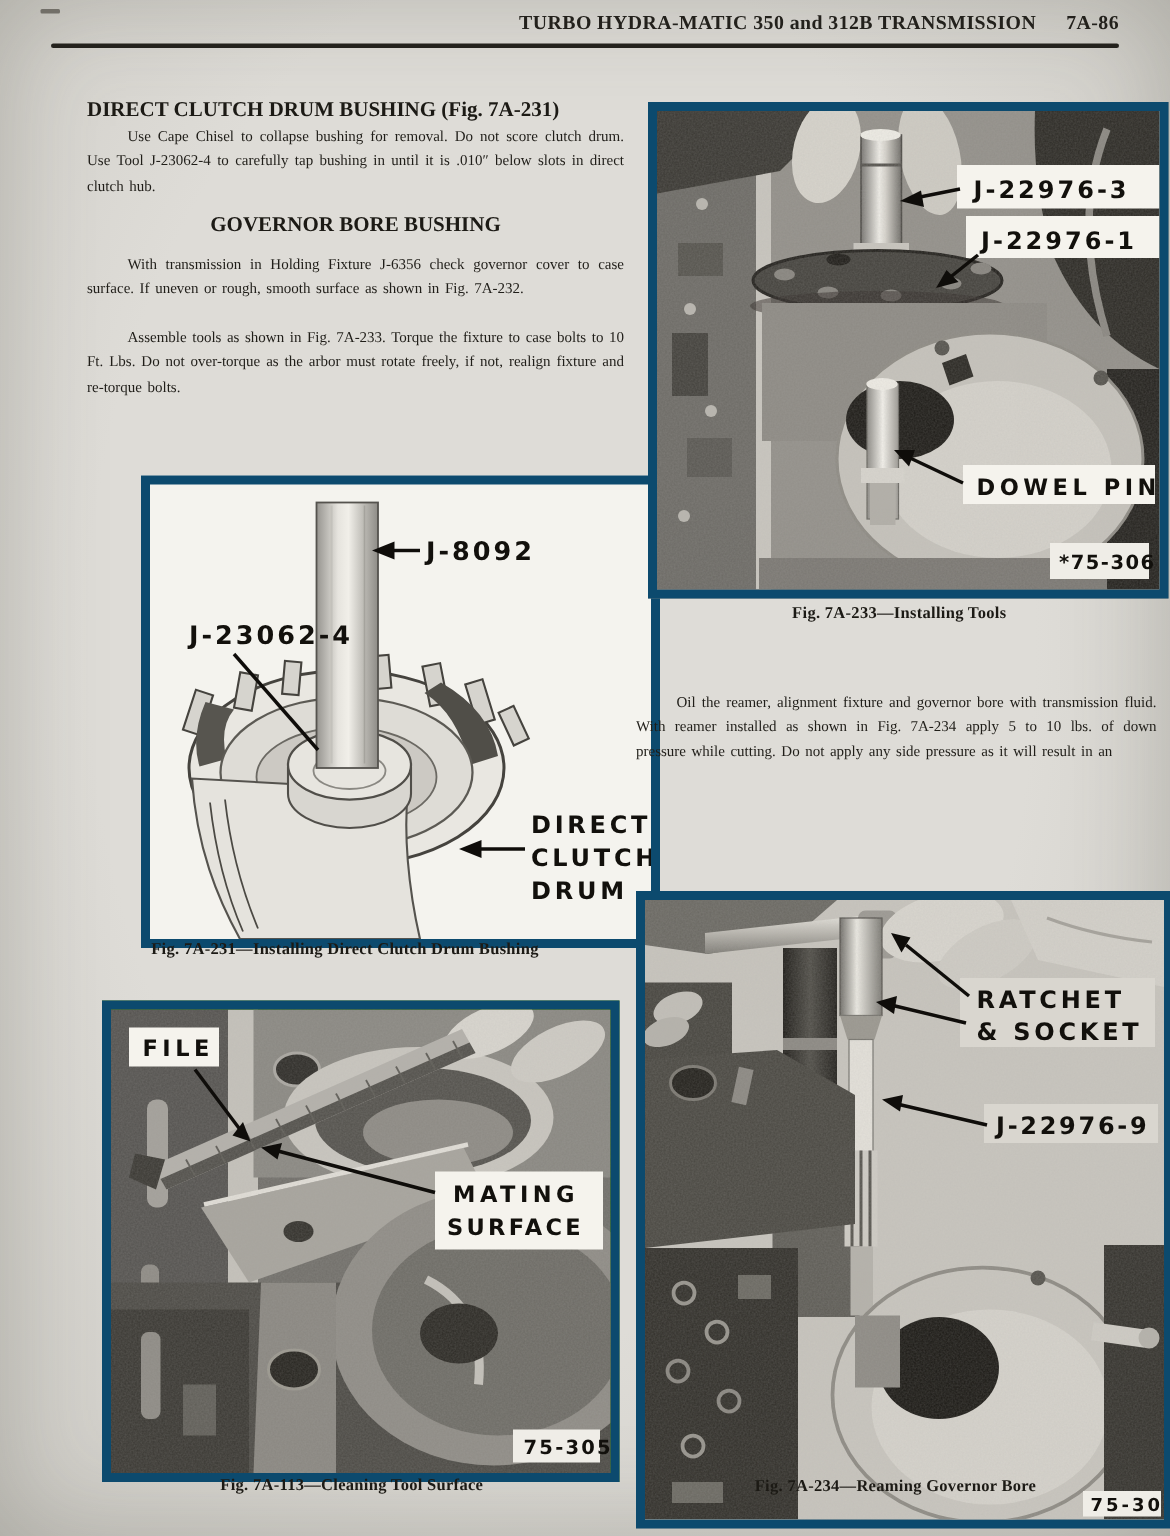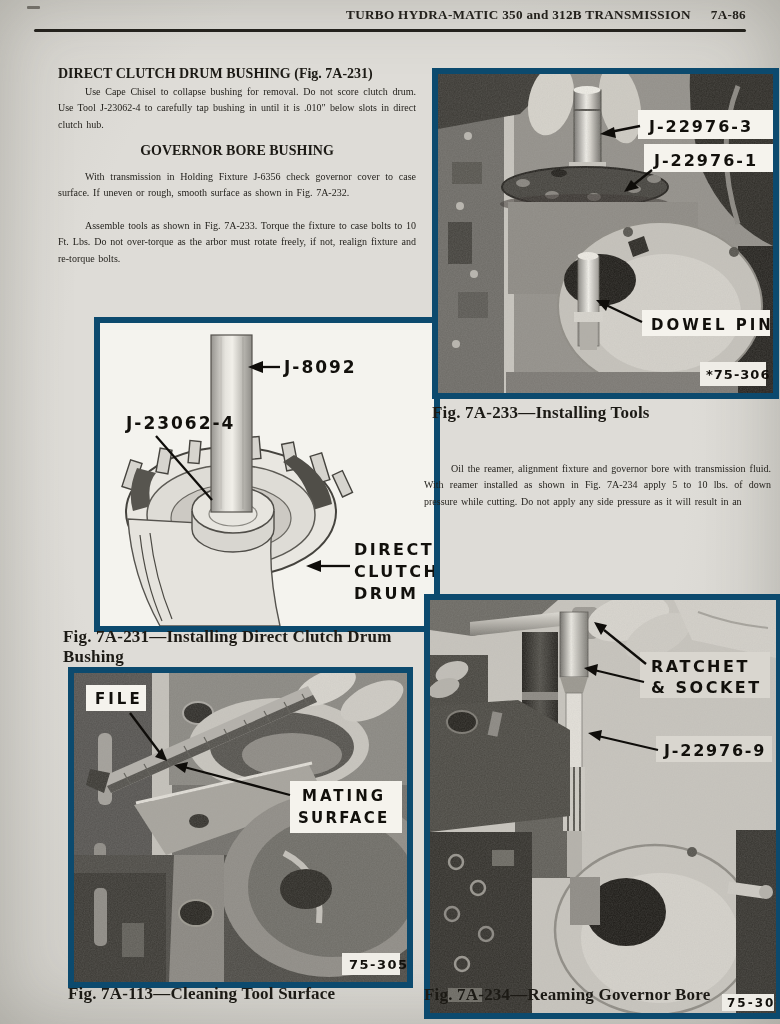--- a/index.html
+++ b/index.html
@@ -15,22 +15,22 @@
          background:#24221d;border-radius:2px;}
   .scanmark{position:absolute;left:27px;top:6px;width:13px;height:3px;
             background:#57544d;opacity:.75;border-radius:1px;}
   .col-text{position:absolute;font-size:10px;line-height:16.4px;
             text-align:justify;word-spacing:1.2px;color:#201e19;}
   .col-text.indent{text-indent:27px;}
   .sect-h{position:absolute;font-weight:bold;font-size:14px;color:#1c1a15;}
   .figbox{position:absolute;border:6px solid #0c4a6e;background:#f4f3ee;
           overflow:hidden;}
   .figbox svg{display:block;}
-  .figcap{position:absolute;text-align:left;font-weight:bold;
-          font-size:17px;color:#1c1a15;letter-spacing:.2px;}
+  .figcap{position:absolute;text-align:center;font-weight:bold;
+          font-size:11px;color:#1c1a15;letter-spacing:.2px;}
   .plabel{font-family:"DejaVu Sans", sans-serif;font-weight:bold;fill:#12100c;}
   .lead{stroke:#0f0d0a;stroke-width:2.3;fill:none;}
   .ahead{fill:#0f0d0a;stroke:none;}
   .lart{stroke:#4b4943;fill:none;}
 </style>
 </head>
 <body>
 
 <div id="page">
 

